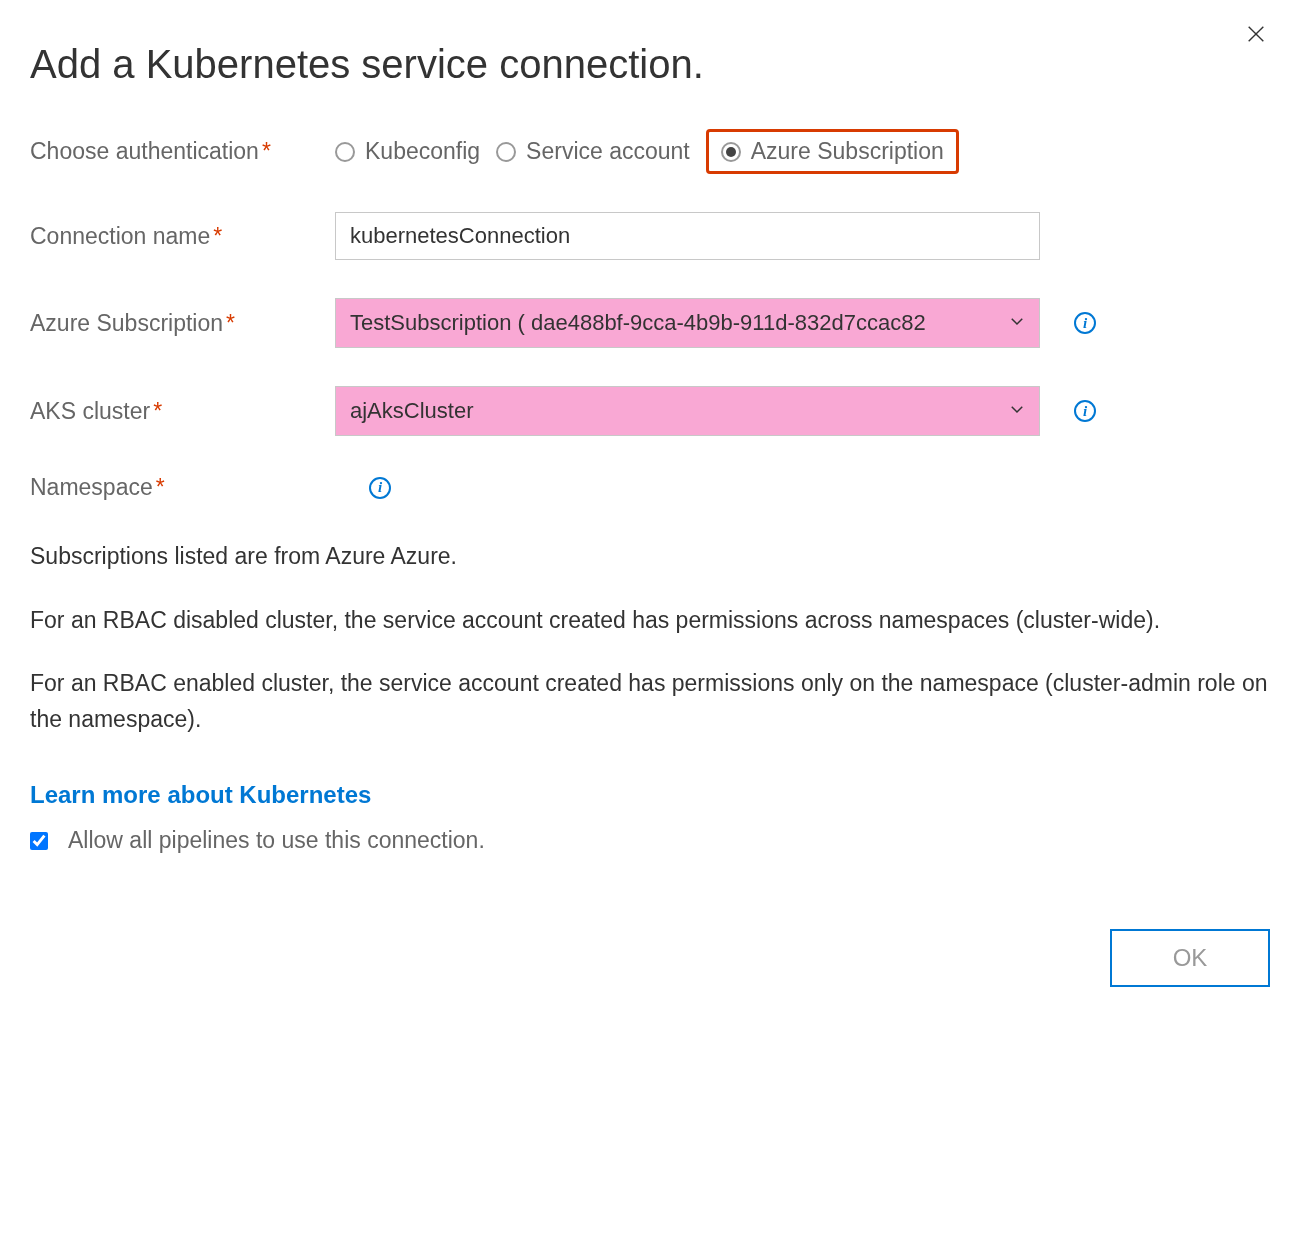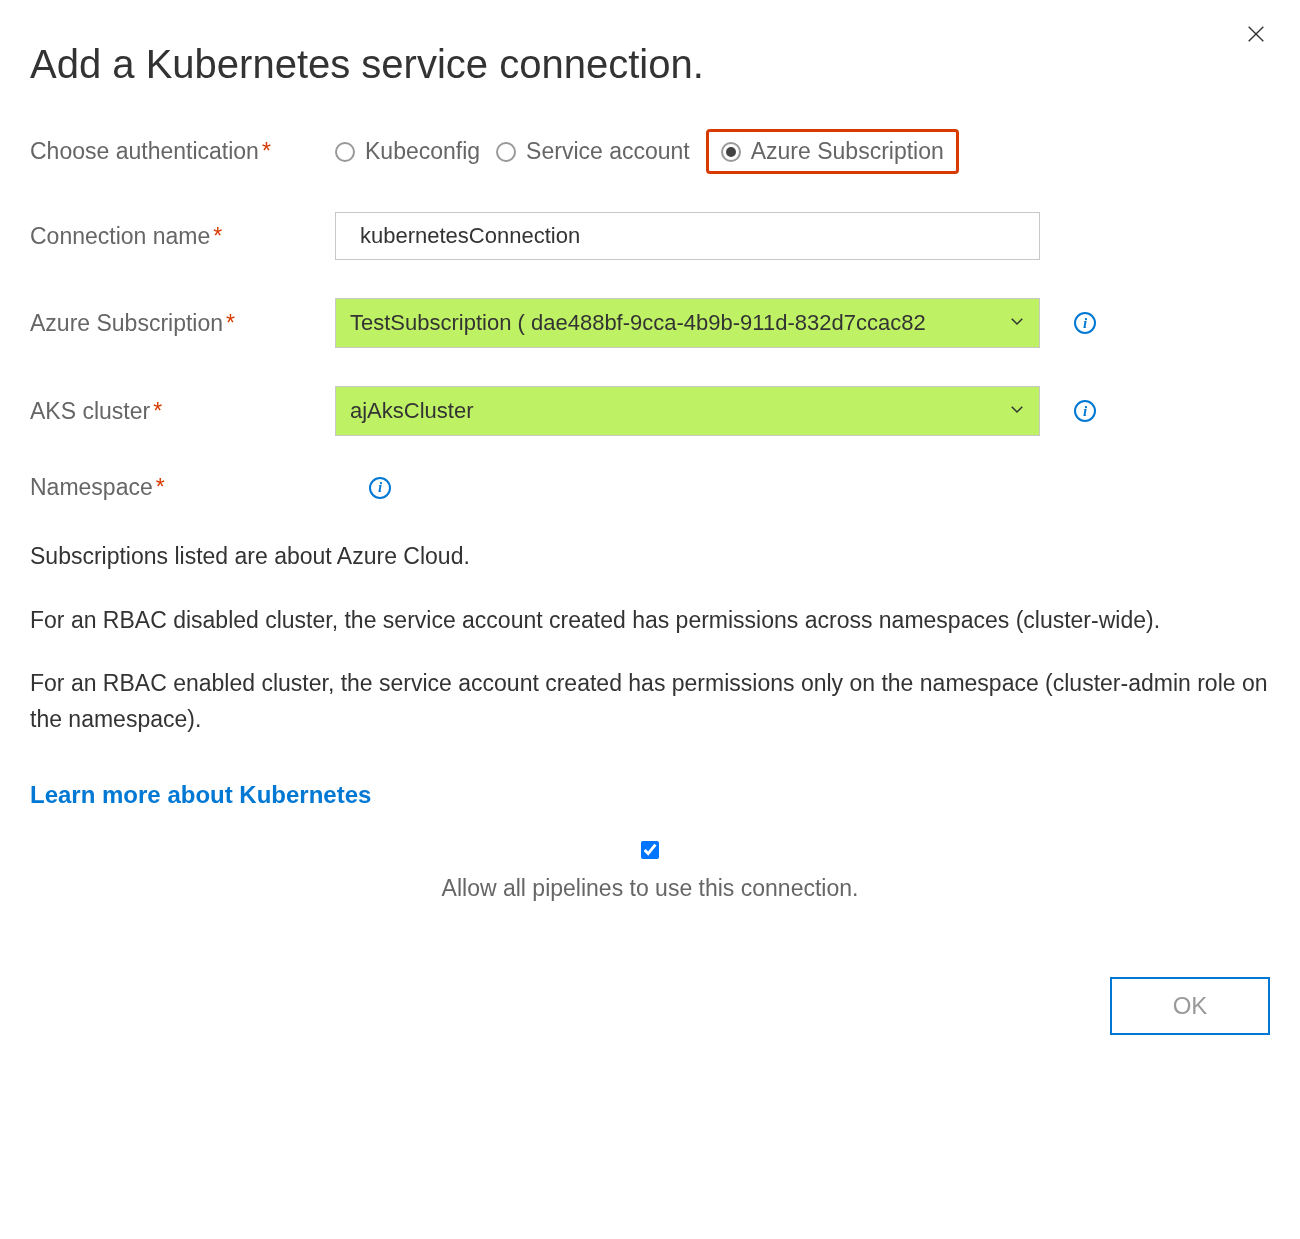--- a/index.html
+++ b/index.html
@@ -92,38 +92,38 @@
       height: 10px;
       background: #444;
       border-radius: 50%;
       display: block;
     }
     .text-input {
       flex: 1;
       max-width: 705px;
       height: 48px;
       border: 1px solid #c8c8c8;
-      padding: 0 24px;
+      padding: 0 14px;
       font-size: 22px;
       background: #fff;
       color: #333;
       font-family: inherit;
     }
     .select-wrap {
       flex: 1;
       max-width: 705px;
       position: relative;
     }
     .select-input {
       width: 100%;
       height: 50px;
       border: 1px solid #c8c8c8;
       padding: 0 44px 0 14px;
       font-size: 22px;
-      background: #bef264;
+      background: #f9a8d4;
       color: #333;
       display: flex;
       align-items: center;
       cursor: pointer;
       overflow: hidden;
       white-space: nowrap;
     }
     .select-chevron {
       position: absolute;
       right: 14px;
@@ -169,25 +169,24 @@
       font-size: 24px;
       font-weight: 600;
       text-decoration: none;
       display: inline-block;
       margin-top: 10px;
       cursor: pointer;
     }
     .checkbox-row {
       display: flex;
       align-items: center;
-      gap: 12px;
-      margin-top: 28px;
+      gap: 20px;
+      margin-top: 10px;
       font-size: 23px;
       color: #666666;
-      flex-direction: column;
     }
     .checkbox-row input[type="checkbox"] {
       width: 18px;
       height: 18px;
       cursor: pointer;
     }
     .button-row {
       display: flex;
       justify-content: flex-end;
       gap: 12px;
@@ -287,21 +286,21 @@
   </div>
 
   <div class="form-row">
     <div class="form-label">
       <span>Namespace</span><span class="required">*</span>
     </div>
     <span class="info-icon">i</span>
   </div>
 
   <div class="helper-text">
-    <p class="helper-para">Subscriptions listed are about Azure Cloud.</p>
+    <p class="helper-para">Subscriptions listed are from Azure Azure.</p>
     <p class="helper-para">For an RBAC disabled cluster, the service account created has permissions across namespaces (cluster-wide).</p>
     <p class="helper-para">For an RBAC enabled cluster, the service account created has permissions only on the namespace (cluster-admin role on the namespace).</p>
     <a class="learn-link">Learn more about Kubernetes</a>
     <div class="checkbox-row">
       <input type="checkbox" checked="" style="">
       <span>Allow all pipelines to use this connection.</span>
     </div>
   </div>
 
   <div class="button-row">

